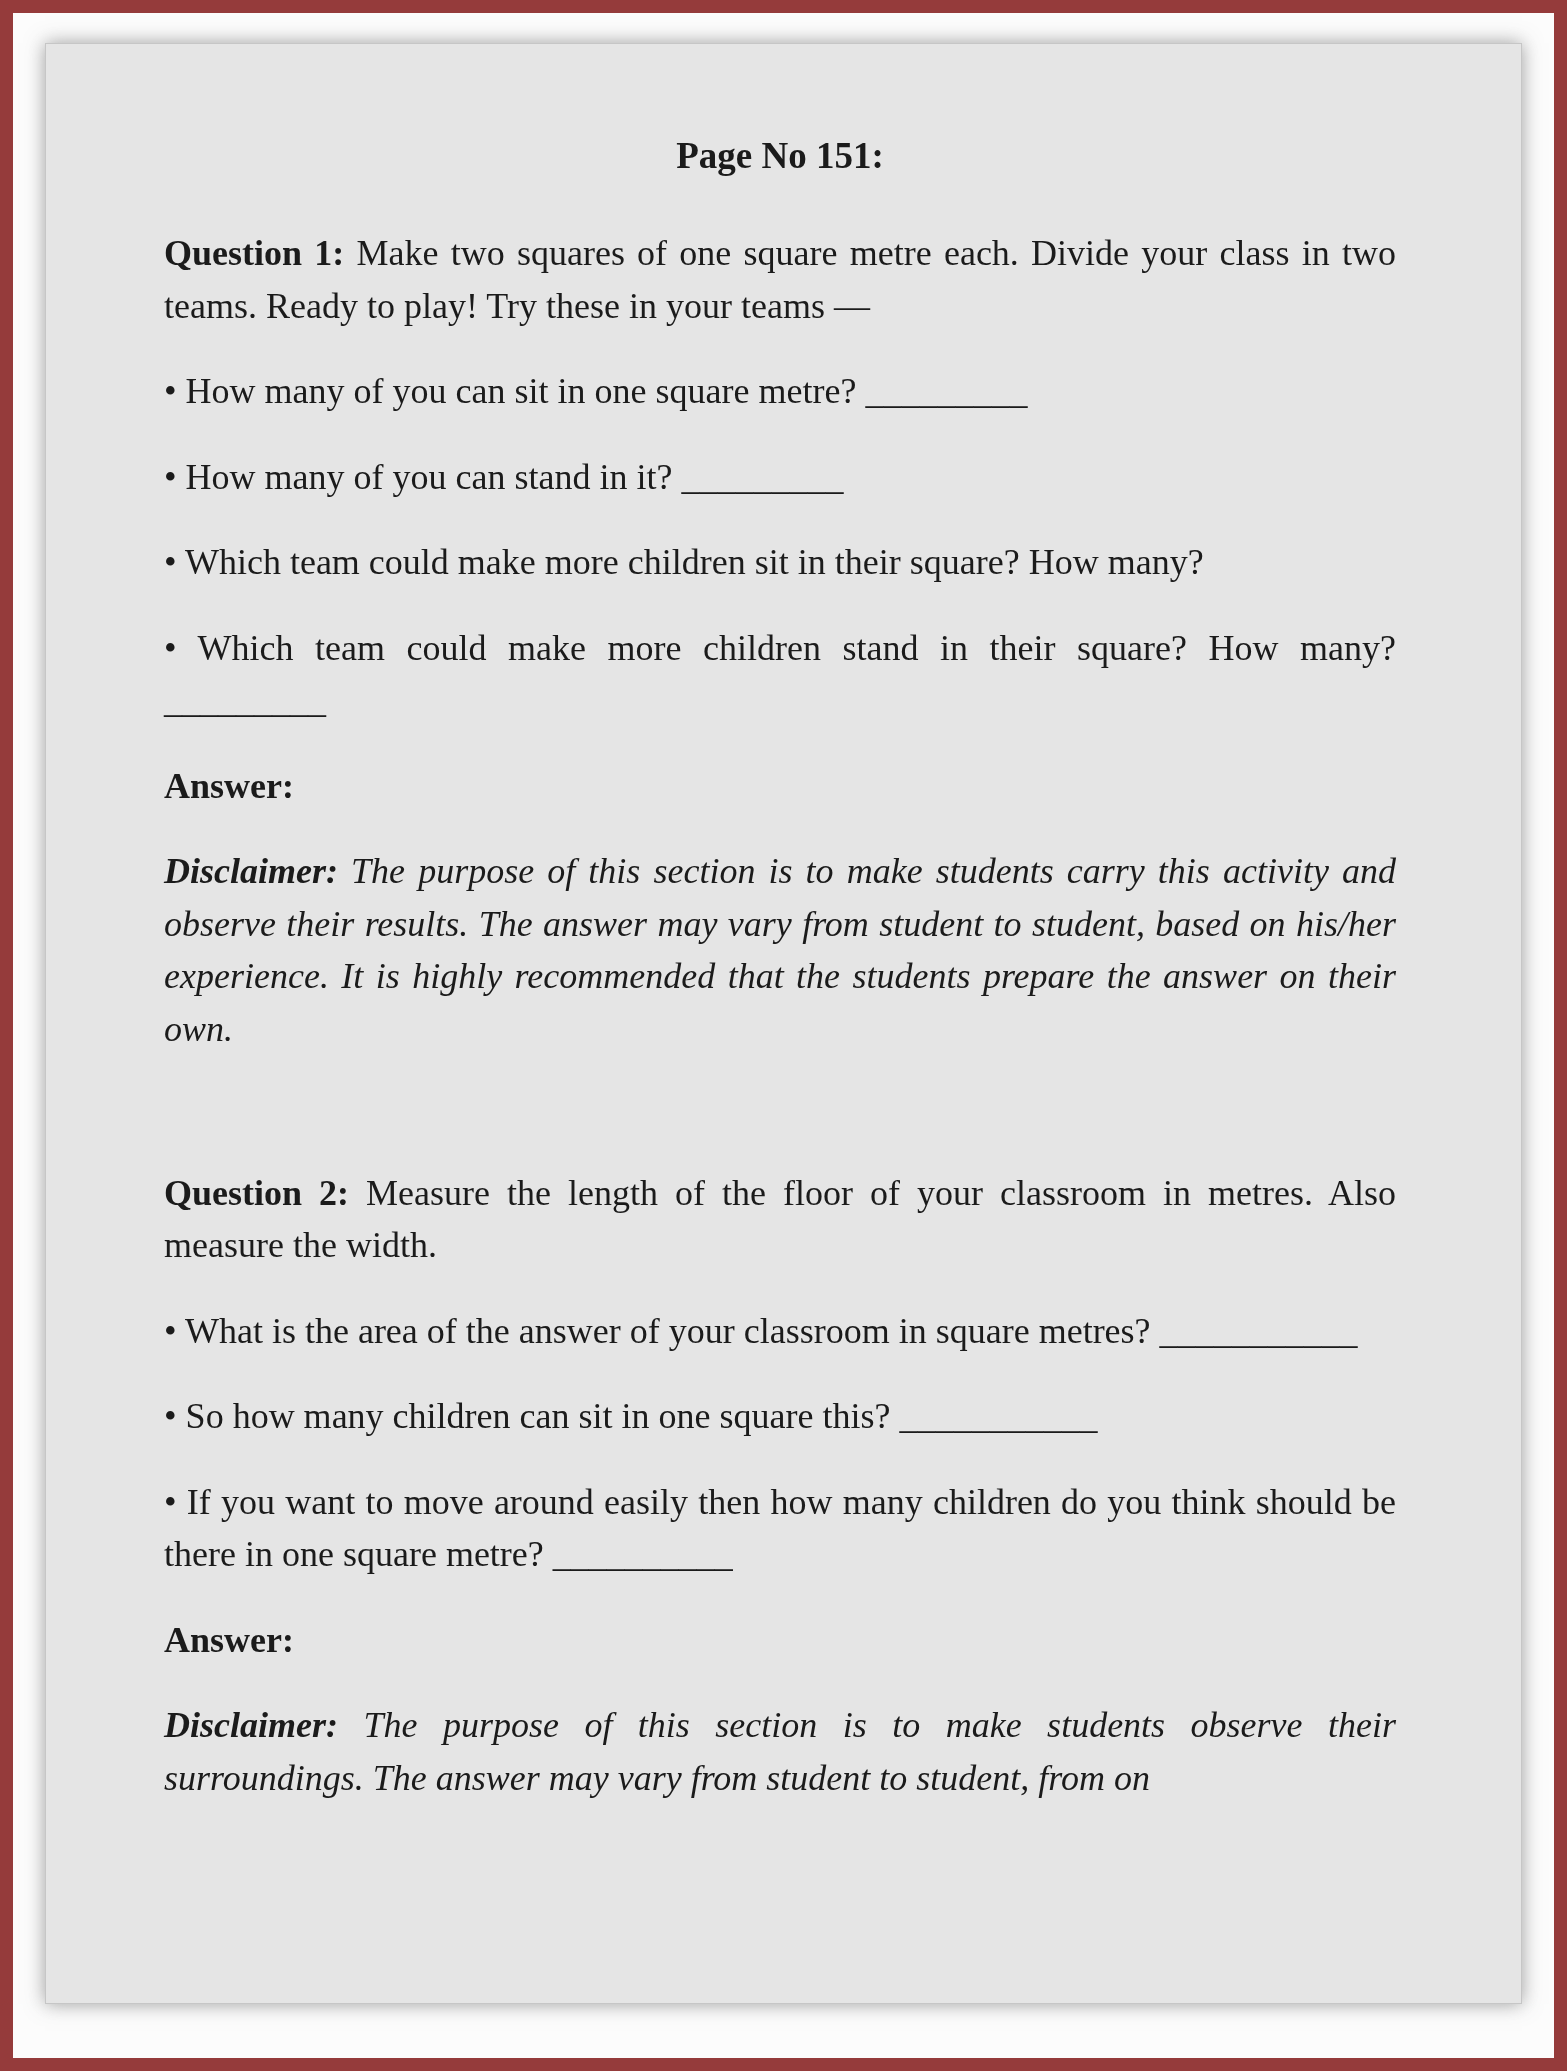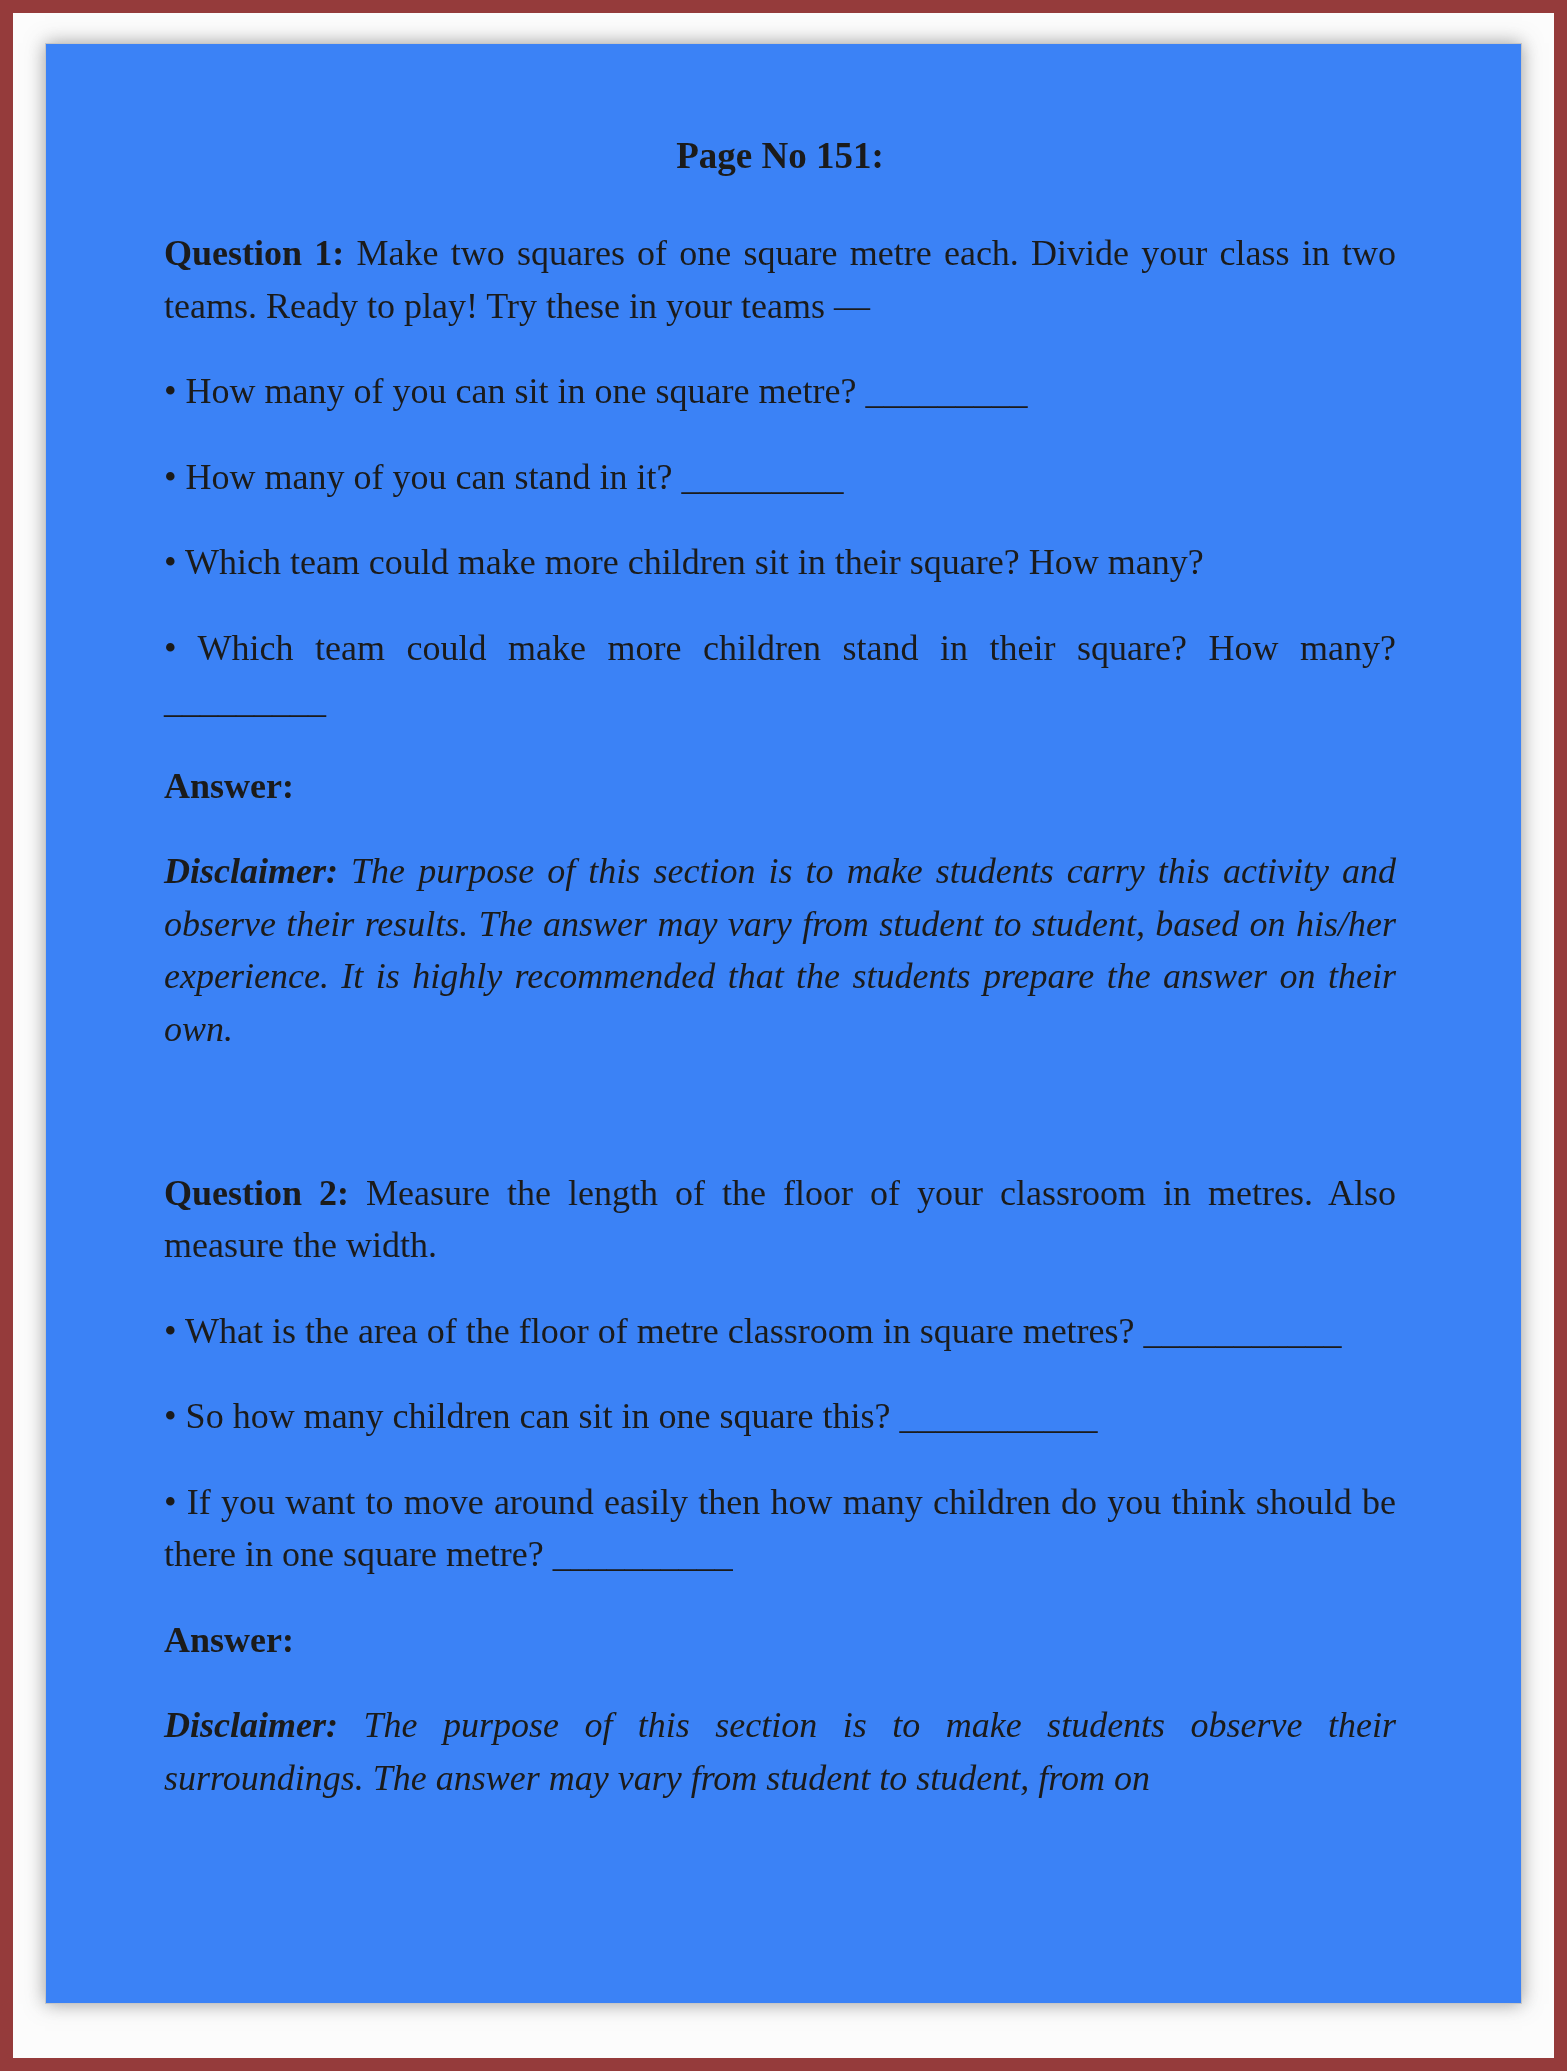--- a/index.html
+++ b/index.html
@@ -8,21 +8,21 @@
 
   .frame {
     width: 1567px;
     min-height: 2071px;
     border: 13px solid #953b3b;
     background: #fcfcfc;
     padding: 30px 32px 34px 32px;
   }
 
   .page {
-    background: #3b82f6;
+    background: #e5e5e5;
     border: 1px solid #c6c6c6;
     box-shadow: 0 0 18px rgba(80, 80, 80, 0.55);
     min-height: 1961px;
     padding: 85px 125px 70px 118px;
     color: #1b1b1b;
     font-size: 36px;
     line-height: 1.46;
   }
 
   .title {
@@ -59,21 +59,21 @@
     <p class="para">• Which team could make more children stand in their square? How many? _________</p>
 
     <p class="para b">Answer:</p>
 
     <p class="para"><span class="bi">Disclaimer:</span><span class="i"> The purpose of this section is to make students carry this activity and observe their results. The answer may vary from student to student, based on his/her experience. It is highly recommended that the students prepare the answer on their own.</span></p>
 
     <div class="section-gap"></div>
 
     <p class="para"><span class="b">Question 2:</span><span> Measure the length of the floor of your classroom in metres. Also measure the width.</span></p>
 
-    <p class="para">• What is the area of the floor of metre classroom in square metres? ___________</p>
+    <p class="para">• What is the area of the answer of your classroom in square metres? ___________</p>
     <p class="para">• So how many children can sit in one square this? ___________</p>
     <p class="para">• If you want to move around easily then how many children do you think should be there in one square metre? __________</p>
 
     <p class="para b">Answer:</p>
 
     <p class="para"><span class="bi">Disclaimer:</span><span class="i"> The purpose of this section is to make students observe their surroundings. The answer may vary from student to student, from on</span></p>
 
   </div>
 </div>
 

